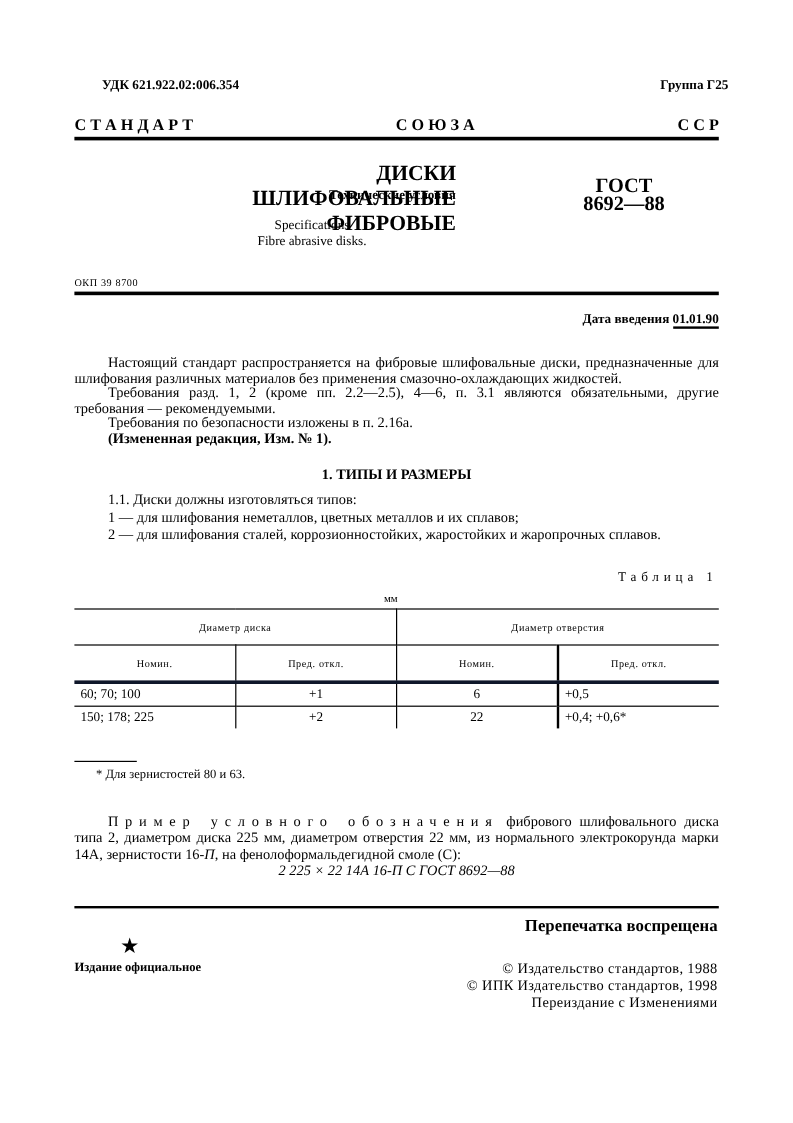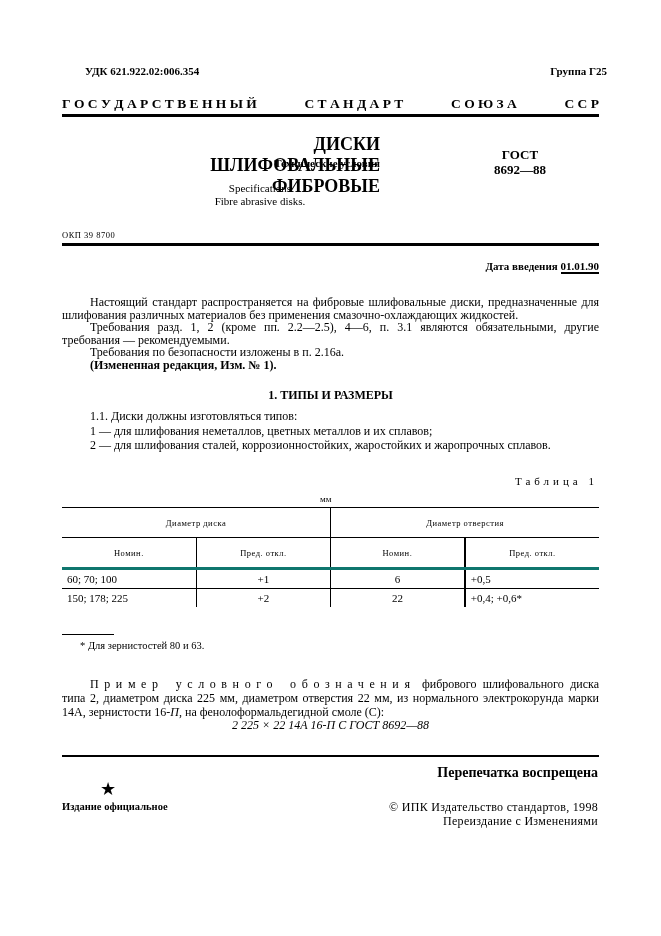--- a/index.html
+++ b/index.html
@@ -12,37 +12,37 @@
   .bold { font-weight: bold; }
   .udk { left: 62px; top: 65px; font-size: 11px; font-weight: bold; margin-left: 23px; }
   .group { right: 54px; top: 65px; font-size: 11px; font-weight: bold; }
   .gos { left: 62px; top: 96px; width: 537px; font-size: 13.5px; font-weight: bold;
          display: flex; justify-content: space-between; letter-spacing: 0; }
   .gos span { display: inline-block; }
   .rule-thick { left: 62px; width: 537px; height: 3px; background: #000; }
   .title-main { left: 140px; top: 134px; width: 240px; text-align: right; font-size: 18px; font-weight: bold; }
   .title-sub { left: 140px; top: 157px; width: 240px; text-align: right; font-size: 11px; font-weight: bold; }
   .title-en { left: 140px; top: 182px; width: 240px; text-align: center; font-size: 11px; line-height: 13px; }
-  .gost { left: 470px; top: 147px; width: 100px; text-align: center; font-size: 13px; font-weight: bold; line-height: 15px; }
+  .gost { left: 470px; top: 147px; width: 100px; text-align: center; font-size: 17px; font-weight: bold; line-height: 15px; }
   .okp { left: 62px; top: 230px; font-size: 8.5px; letter-spacing: 0.5px; }
   .date { right: 62px; top: 260px; font-size: 11px; font-weight: bold; }
   .date .val { border-bottom: 2px solid #000; padding-bottom: 0; }
   .para { left: 62px; width: 537px; font-size: 12px; line-height: 12.5px; text-align: justify; }
   .para p { margin: 0; }
   .indent { text-indent: 28px; }
   .sec-title { left: 62px; top: 388px; width: 537px; text-align: center; font-size: 12px; font-weight: bold; }
   .list { left: 90px; top: 409px; font-size: 12px; line-height: 14.5px; }
   .tabl-label { right: 63px; top: 475px; font-size: 11px; letter-spacing: 4px; }
   .mm { left: 320px; top: 494px; font-size: 9px; }
   table.t1 { position: absolute; left: 62px; top: 507px; width: 537px; border-collapse: collapse;
              font-size: 11px; }
   table.t1 td, table.t1 th { font-weight: normal; border: 1px solid #000; padding: 0 5px; }
   table.t1 tr.h1 th { height: 29px; font-size: 8.5px; letter-spacing: 0.5px; }
   table.t1 tr.h2 th { height: 29px; font-size: 8.5px; letter-spacing: 0.5px; }
-  table.t1 tr.h2 { border-bottom: 3px solid #0f766e; }
+  table.t1 tr.h2 { border-bottom: 3px solid #0f172a; }
   table.t1 tr.row td { height: 18px; }
   table.t1 .l { text-align: left; }
   table.t1 .c { text-align: center; }
   table.t1 tr:first-child th { border-top: 1.5px solid #000; }
   table.t1 th:first-child, table.t1 td:first-child { border-left: none; }
   table.t1 th:last-child, table.t1 td:last-child { border-right: none; }
   table.t1 tr.last td { border-bottom: none; }
   table.t1 .thick-l { border-left: 2.5px solid #000; }
   .fn-rule { left: 62px; top: 634px; width: 52px; height: 1px; background: #000; }
   .fn { left: 80px; top: 640px; font-size: 10.5px; }
@@ -56,21 +56,20 @@
   .star { left: 100px; top: 778px; font-size: 18px; font-family: "DejaVu Sans", sans-serif; }
   .copy { right: 63px; top: 800px; text-align: right; font-size: 12px; line-height: 14px; letter-spacing: 0.3px; }
 </style>
 </head>
 <body>
 
 <div class="abs udk">УДК 621.922.02:006.354</div>
 <div class="abs group">Группа Г25</div>
 
 <div class="abs gos">
-  <span>Г О С У Д А Р С Т В Е Н Н Ы Й</span>
   <span>С Т А Н Д А Р Т</span>
   <span>С О Ю З А</span>
   <span>С С Р</span>
 </div>
 <div class="abs rule-thick" style="top:114px;"></div>
 
 <div class="abs title-main">ДИСКИ ШЛИФОВАЛЬНЫЕ ФИБРОВЫЕ</div>
 <div class="abs title-sub">Технические условия</div>
 <div class="abs title-en">
   <div>Specifications</div>
@@ -141,15 +140,16 @@
     <span class="spaced">Пример условного обозначения</span><span> фибрового шлифовального диска типа 2, диаметром диска 225 мм, диаметром отверстия 22 мм, из нормального электрокорунда марки 14А, зернистости 16-</span><i>П</i><span>, на фенолоформальдегидной смоле (С):</span>
   </p>
 </div>
 <div class="abs formula">2 225 × 22 14А 16-П С ГОСТ 8692—88</div>
 
 <div class="abs footer-rule"></div>
 <div class="abs ed-off">Издание официальное</div>
 <div class="abs reprint">Перепечатка воспрещена</div>
 <div class="abs star">★</div>
 <div class="abs copy">
+  <div>© Издательство стандартов, 1988</div>
   <div>© ИПК Издательство стандартов, 1998</div>
   <div>Переиздание с Изменениями</div>
 </div>
 
 </body></html>

